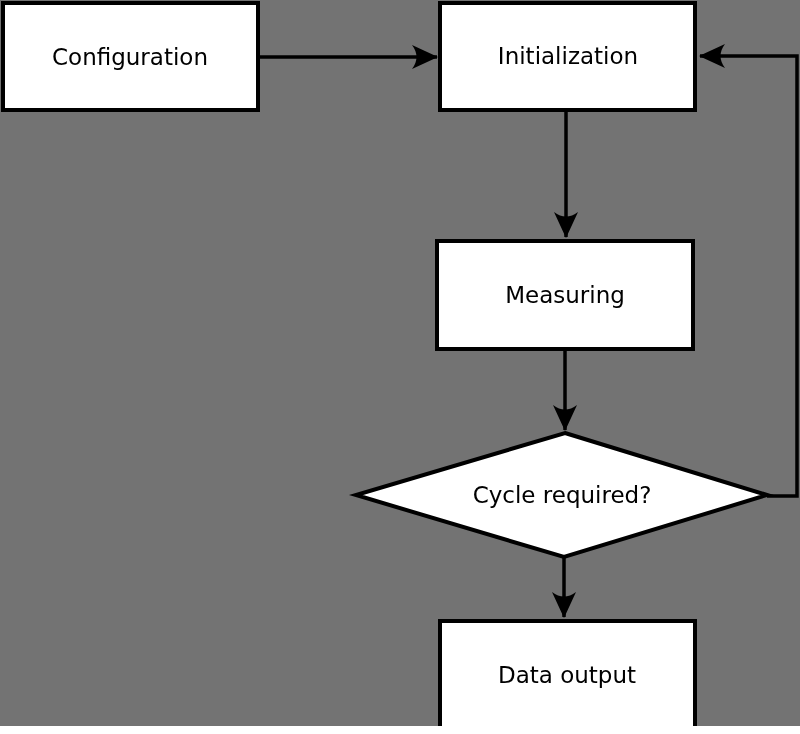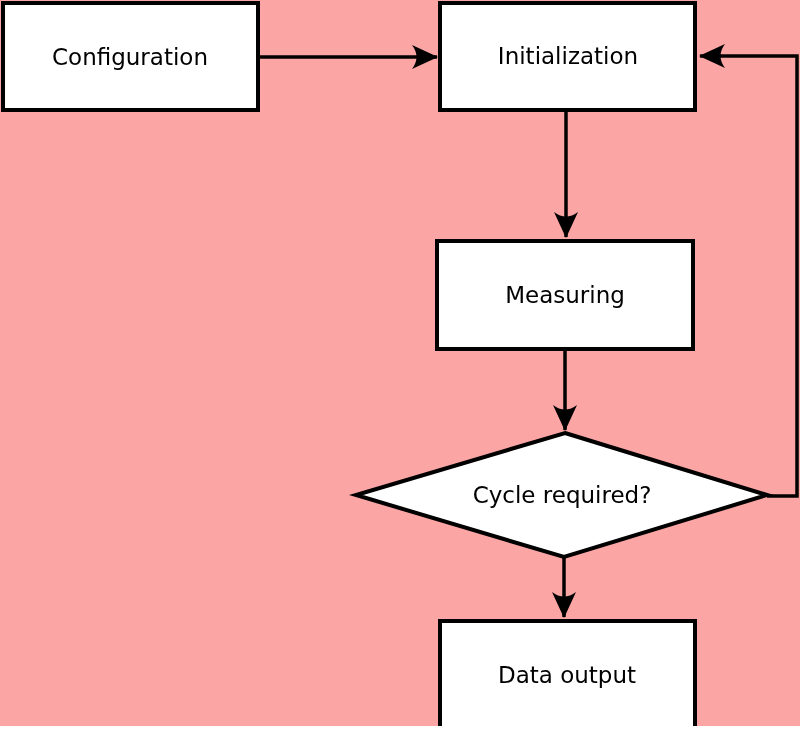--- a/index.html
+++ b/index.html
@@ -4,21 +4,21 @@
 <style>
   html, body {
     margin: 0;
     padding: 0;
     background: #ffffff;
   }
   .canvas {
     position: relative;
     width: 800px;
     height: 726px;
-    background: #fca5a5;
+    background: #737373;
     overflow: hidden;
   }
   svg {
     display: block;
   }
   .node-shape {
     fill: #ffffff;
     stroke: #000000;
     stroke-width: 4;
   }

